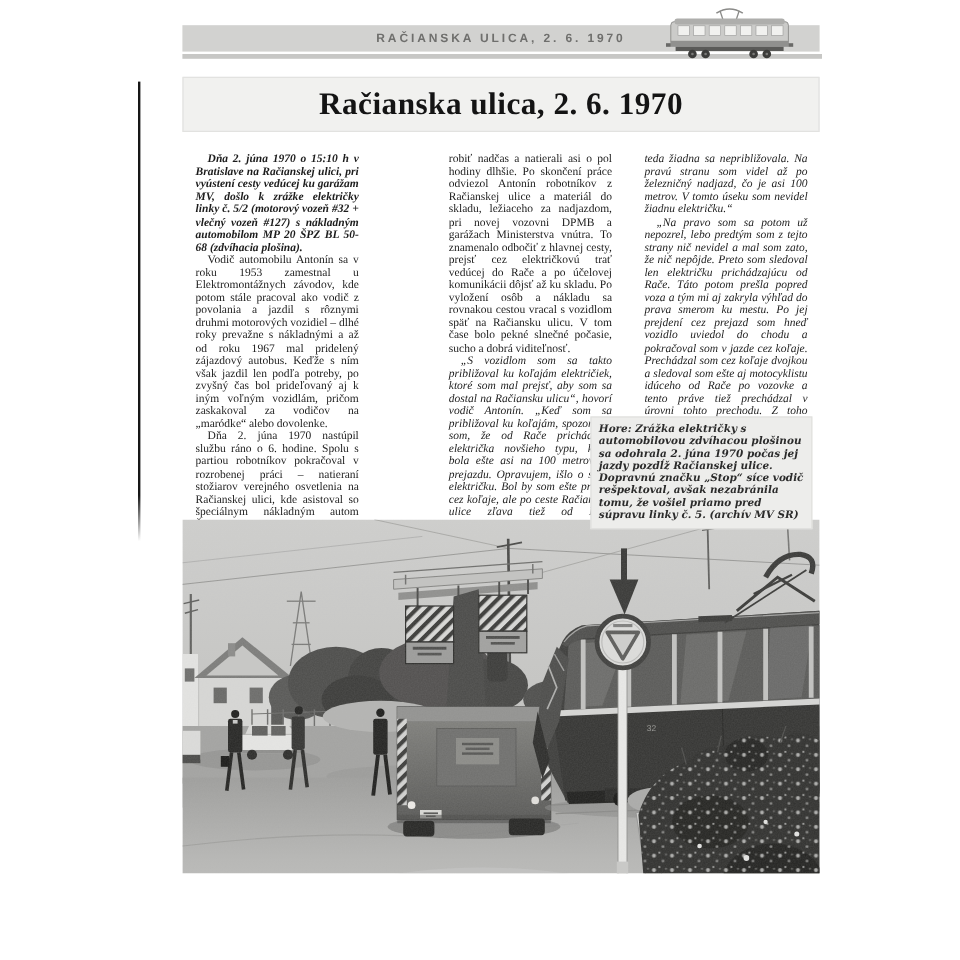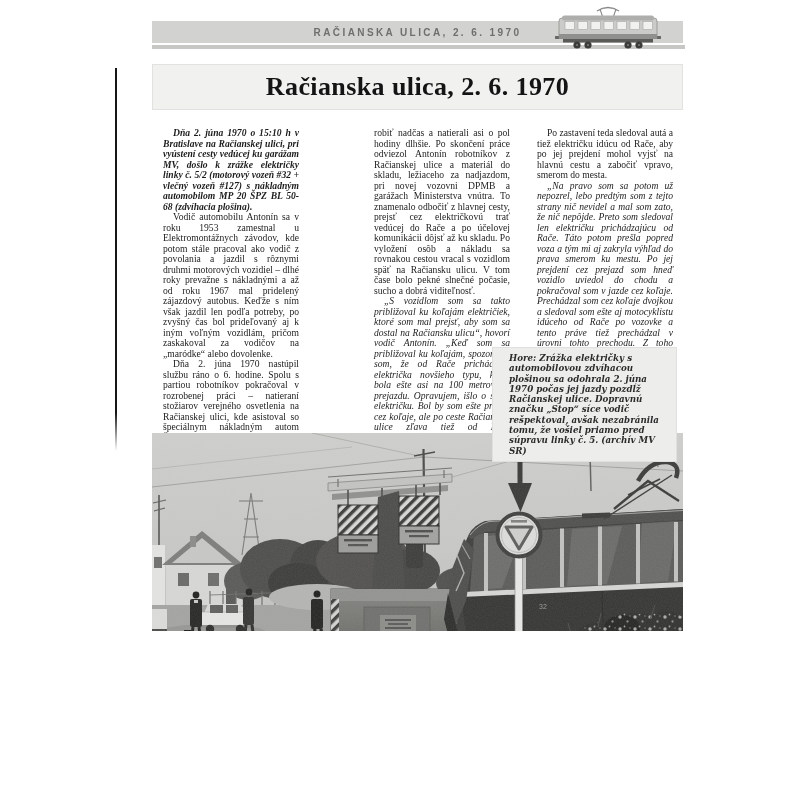--- a/index.html
+++ b/index.html
@@ -1,36 +1,36 @@
 <!DOCTYPE html>
 <html><head>
 <meta charset="utf-8">
 <style>
   html,body{margin:0;padding:0;background:#ffffff;}
-  .page{position:relative;width:800px;height:631px;background:#ffffff;overflow:hidden;
+  .page{position:relative;width:800px;height:728px;background:#ffffff;overflow:hidden;
         font-family:"Liberation Serif",serif;color:#1c1c1c;}
   .running-head{position:absolute;left:152px;top:21px;width:531px;height:22px;background:#d2d2d0;
         display:flex;align-items:center;justify-content:center;}
   .running-title{font-family:"Liberation Sans",sans-serif;font-size:10px;font-weight:bold;
         letter-spacing:2.4px;color:#6f6f6d;}
   .head-rule{position:absolute;left:152px;top:45px;width:533px;height:4px;background:#c7c7c5;}
   .head-tram{position:absolute;left:553px;top:5px;width:110px;height:45px;}
   .left-rule{position:absolute;left:115px;top:68px;width:2px;height:383px;
         background:linear-gradient(#161616 90%,rgba(22,22,22,0));}
   .title-box{position:absolute;left:152px;top:64px;width:531px;height:46px;background:#f1f1ef;
         border:1px solid #e2e2e0;box-sizing:border-box;display:flex;align-items:center;justify-content:center;}
   .title{margin:0;font-size:26px;font-weight:bold;color:#141414;letter-spacing:0.4px;}
   .col{position:absolute;top:128px;width:181px;font-size:9.6px;line-height:10.5px;text-align:justify;}
   .col1{left:118px;} .col2{left:305px;margin-left:24px;} .col3{left:492px;}
   .col p{margin:0;text-indent:10px;padding-left:45px;}
   .col p.lead{font-weight:bold;font-style:italic;}
   .col p.cont{text-indent:0;}
   .col p.quote{font-style:italic;}
   .caption-box{position:absolute;left:492px;top:347px;width:185px;background:#ededeb;
-        border:1px solid #e0e0de;box-sizing:border-box;padding:5px 16px;z-index:2;}
+        border:1px solid #e0e0de;box-sizing:border-box;padding:5px 6px;z-index:2;}
   .caption-box p{margin:0;font-family:"DejaVu Serif",serif;font-style:italic;font-weight:bold;
         font-size:8.7px;line-height:10.3px;color:#2b2b2b;text-align:left;}
   .photo{position:absolute;left:152px;top:433px;width:531px;height:367px;display:block;}
 </style>
 </head>
 <body>
 
 <div class="page">
 
   <div class="running-head">
@@ -77,21 +77,21 @@
     <p>Dňa 2. júna 1970 nastúpil službu ráno o 6. hodine. Spolu s partiou robotníkov pokračoval v rozrobenej práci – natieraní stožiarov verejného osvetlenia na Račianskej ulici, kde asistoval so špeciálnym nákladným autom Škoda MP 20 so zdvíhacou hydraulickou plošinou.</p>
     <p>Pracovný čas im končil o 10.79 h, ale keďže robotníci chceli prácu dokončiť, keďže jej už nechýbalo veľa, rozhodli sa</p>
   </div>
 
   <div class="col col2">
     <p class="cont">robiť nadčas a natierali asi o pol hodiny dlhšie. Po skončení práce odviezol Antonín robotníkov z Račianskej ulice a materiál do skladu, ležiaceho za nadjazdom, pri novej vozovni DPMB a garážach Ministerstva vnútra. To znamenalo odbočiť z hlavnej cesty, prejsť cez električkovú trať vedúcej do Rače a po účelovej komunikácii dôjsť až ku skladu. Po vyložení osôb a nákladu sa rovnakou cestou vracal s vozidlom späť na Račiansku ulicu. V tom čase bolo pekné slnečné počasie, sucho a dobrá viditeľnosť.</p>
     <p class="quote">„S vozidlom som sa takto približoval ku koľajám električiek, ktoré som mal prejsť, aby som sa dostal na Račiansku ulicu“, hovorí vodič Antonín. „Keď som sa približoval ku koľajám, spozoroval som, že od Rače prichádzala električka novšieho typu, ktorá bola ešte asi na 100 metrov od prejazdu. Opravujem, išlo o starú električku. Bol by som ešte prešiel cez koľaje, ale po ceste Račianskej ulice zľava tiež od Rače prichádzali autá, takže som nemohol zájsť na vozovku, preto som pred koľajami električiek zastavil a ostal som čakať až prejde električka od Rače. Pritom som si všímol aj pravú stranu po koľajach, kedy som si žiadnu električku idúcu od mesta nevšimol,</p>
   </div>
 
   <div class="col col3">
-    <p>Po zastavení teda sledoval autá a tiež električku idúcu od Rače, aby po jej prejdení mohol vyjsť na hlavnú cestu a zabočiť vpravo, smerom do mesta.</p>
+    <p class="quote cont">teda žiadna sa nepribližovala. Na pravú stranu som videl až po železničný nadjazd, čo je asi 100 metrov. V tomto úseku som nevidel žiadnu električku.“</p>
     <p class="quote">„Na pravo som sa potom už nepozrel, lebo predtým som z tejto strany nič nevidel a mal som zato, že nič nepôjde. Preto som sledoval len električku prichádzajúcu od Rače. Táto potom prešla popred voza a tým mi aj zakryla výhľad do prava smerom ku mestu. Po jej prejdení cez prejazd som hneď vozidlo uviedol do chodu a pokračoval som v jazde cez koľaje. Prechádzal som cez koľaje dvojkou a sledoval som ešte aj motocyklistu idúceho od Rače po vozovke a tento práve tiež prechádzal v úrovni tohto prechodu. Z toho dôvodu som ani ne-</p>
   </div>
 
   <div class="caption-box">
     <p>Hore: Zrážka električky s automobilovou zdvíhacou plošinou sa odohrala 2. júna 1970 počas jej jazdy pozdĺž Račianskej ulice. Dopravnú značku „Stop“ síce vodič rešpektoval, avšak nezabránila tomu, že vošiel priamo pred súpravu linky č. 5. (archív MV SR)</p>
   </div>
 
   <svg class="photo" viewBox="0 0 531 367" preserveAspectRatio="none">
     <defs>
       <linearGradient id="sky" x1="0" y1="0" x2="0" y2="1">

